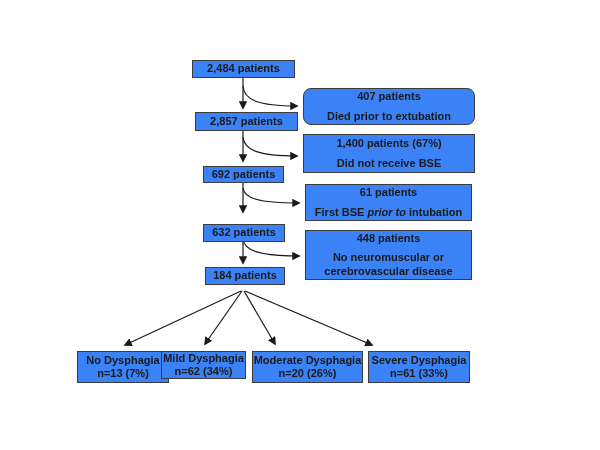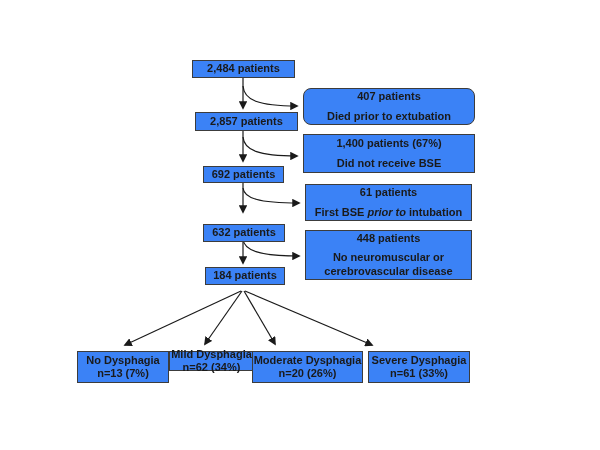--- a/index.html
+++ b/index.html
@@ -48,21 +48,21 @@
   .b4 { left: 205px; top: 267px; width: 80px;  height: 18px; }
 
   
   .s0 { left: 303px; top: 88px;  width: 172px; height: 37px; border-radius: 8px; }
   .s1 { left: 303px; top: 134px; width: 172px; height: 39px; }
   .s2 { left: 305px; top: 184px; width: 167px; height: 37px; justify-content: center; }
   .s3 { left: 305px; top: 230px; width: 167px; height: 50px; }
 
   
   .d0 { left: 77px;  top: 351px; width: 92px;  height: 32px; }
-  .d1 { left: 169px; top: 351px; width: 85px;  height: 20px; }
+  .d1 { left: 161px; top: 351px; width: 85px;  height: 28px; }
   .d2 { left: 252px; top: 351px; width: 111px; height: 32px; }
   .d3 { left: 368px; top: 351px; width: 102px; height: 32px; }
 </style>
 </head>
 <body>
 
 <div class="canvas">
 
   <svg class="arrows" width="600" height="450" viewBox="0 0 600 450" xmlns="http://www.w3.org/2000/svg">
     <defs>

